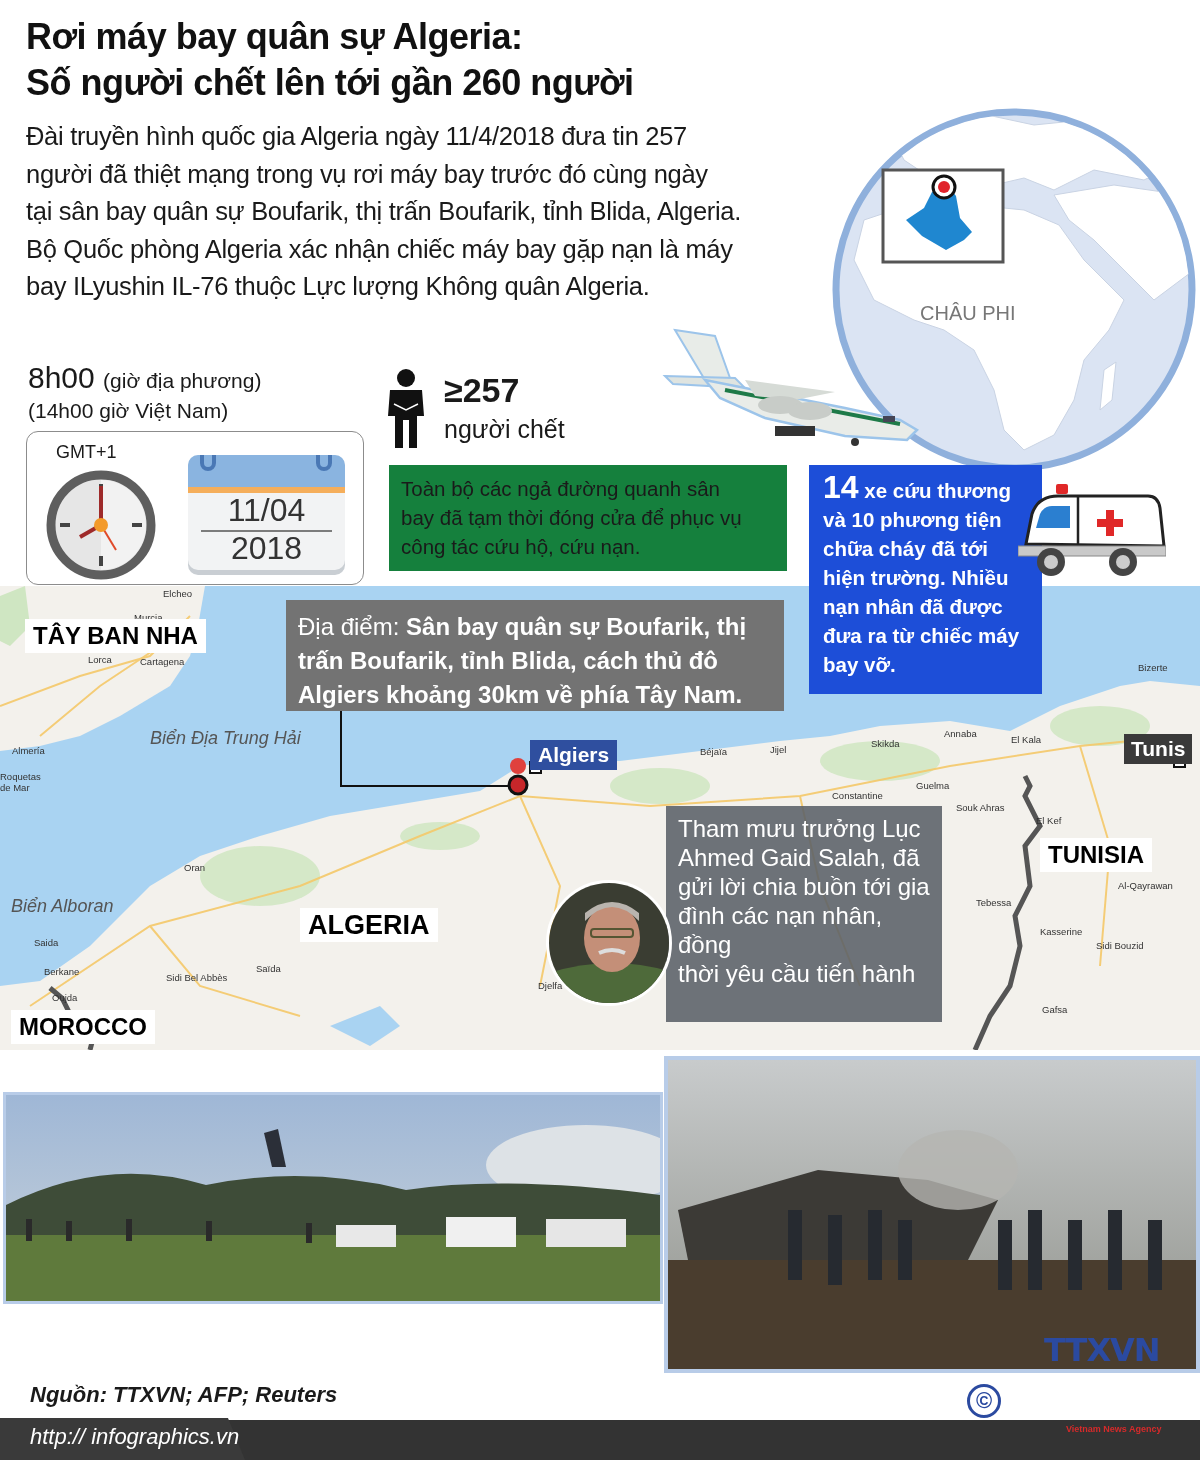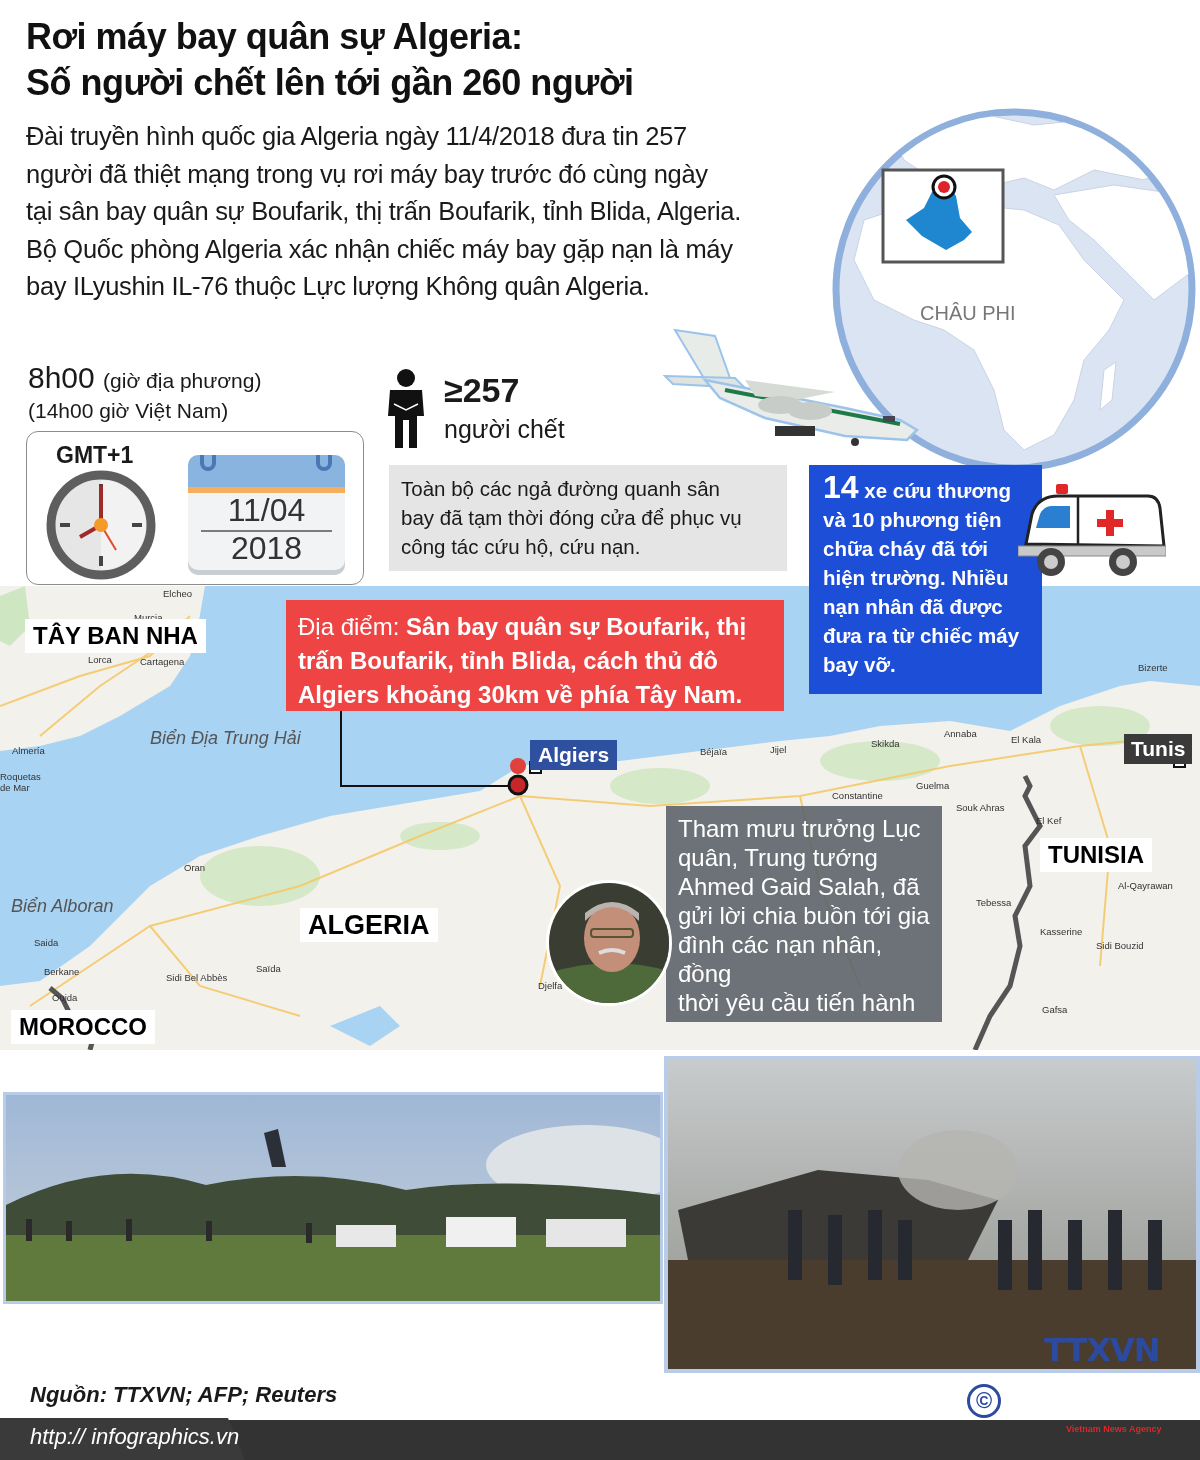--- a/index.html
+++ b/index.html
@@ -15,45 +15,45 @@
   .globe { left: 824px; top: 100px; width: 420px; height: 376px; }
 
   
   .plane { left: 645px; top: 318px; width: 280px; height: 130px; }
 
   
   .time-main { left: 28px; top: 360px; font-size: 30px; line-height: 36px; }
   .time-main .small { font-size: 21px; }
   .time-sub { left: 28px; top: 398px; font-size: 21px; line-height: 26px; }
   .time-card { left: 26px; top: 431px; width: 338px; height: 154px; border: 1.5px solid #8c8c8c; border-radius: 12px; background: #fff; }
-  .gmt { left: 56px; top: 442px; font-size: 23px; font-weight: bold; }
+  .gmt { left: 56px; top: 442px; font-size: 18px; font-weight: normal; }
   .clock { left: 46px; top: 470px; width: 110px; height: 110px; }
   .calendar { left: 188px; top: 455px; width: 157px; height: 122px; }
   .cal-day { left: 188px; top: 492px; width: 157px; text-align: center; font-size: 32px; color: #333; }
   .cal-year { left: 188px; top: 530px; width: 157px; text-align: center; font-size: 32px; color: #333; }
 
   
   .person { left: 386px; top: 368px; width: 40px; height: 82px; }
   .deaths-num { left: 444px; top: 370px; font-size: 34px; font-weight: bold; line-height: 40px; }
   .deaths-label { left: 444px; top: 414px; font-size: 25px; line-height: 30px; }
 
-  .yellow-box { left: 389px; top: 465px; width: 398px; height: 106px; background: #e5e5e5; padding: 9px 0 0 12px; font-size: 20.5px; line-height: 29px; color: #1a1a1a; }
+  .yellow-box { left: 389px; top: 465px; width: 398px; height: 106px; background: #15803d; padding: 9px 0 0 12px; font-size: 20.5px; line-height: 29px; color: #1a1a1a; }
 
   
   .red-box { left: 809px; top: 465px; width: 233px; height: 229px; background: #1d4ed8; color: #fff; padding: 8px 10px 0 14px; font-size: 20.5px; font-weight: bold; line-height: 29px; z-index: 5; }
   .red-box .big { font-size: 32px; }
   .ambulance { left: 1018px; top: 484px; width: 148px; height: 96px; z-index: 5; }
 
   
   .map { left: 0; top: 586px; width: 1200px; height: 464px; overflow: hidden; }
   .label-box { background: #fff; font-weight: bold; color: #000; padding: 0 8px; }
   .country { font-size: 24px; line-height: 34px; }
   .sea-label { font-style: italic; color: #555; font-size: 18px; }
   .city { font-size: 9.5px; color: #333; }
-  .location-box { left: 286px; top: 600px; width: 498px; height: 111px; background: #ef4444; color: #fff; padding: 10px 12px 8px 12px; font-size: 24px; line-height: 34px; z-index: 4; }
+  .location-box { left: 286px; top: 600px; width: 498px; height: 111px; background: #737373; color: #fff; padding: 10px 12px 8px 12px; font-size: 24px; line-height: 34px; z-index: 4; }
   .location-box .b { font-weight: bold; }
   .algiers-label { left: 530px; top: 740px; background: #2f4f9f; color: #fff; font-weight: bold; font-size: 21px; padding: 0 8px; line-height: 30px; z-index: 4; }
   .tunis-label { left: 1124px; top: 734px; background: #3a3a3a; color: #fff; font-weight: bold; font-size: 21px; padding: 0 7px; line-height: 30px; z-index: 4; }
   .general-box { left: 666px; top: 806px; width: 276px; height: 216px; background: rgba(90,96,104,0.88); color: #fff; padding: 8px 10px 0 12px; font-size: 24px; line-height: 29px; z-index: 4; }
   .general-photo { left: 546px; top: 880px; width: 126px; height: 126px; border-radius: 50%; overflow: hidden; border: 3px solid #fff; z-index: 5; }
 
   
   .photo1 { left: 3px; top: 1092px; width: 660px; height: 212px; border: 3px solid #b8cce8; overflow: hidden; }
   .photo2 { left: 664px; top: 1056px; width: 536px; height: 317px; border: 4px solid #b8cce8; overflow: hidden; }
 
@@ -266,21 +266,20 @@
 
 <div class="abs location-box">
   <span>Địa điểm: </span><span class="b">Sân bay quân sự Boufarik, thị trấn Boufarik, tỉnh Blida, cách thủ đô Algiers khoảng 30km về phía Tây Nam.</span>
 </div>
 
 <div class="abs algiers-label">Algiers</div>
 <div class="abs tunis-label">Tunis</div>
 
 <div class="abs general-box">
   <div>Tham mưu trưởng Lục</div>
-  <div>quân, Trung tướng</div>
   <div>Ahmed Gaid Salah, đã</div>
   <div>gửi lời chia buồn tới gia</div>
   <div>đình các nạn nhân, đồng</div>
   <div>thời yêu cầu tiến hành</div>
 </div>
 <div class="abs general-photo">
   <svg width="126" height="126" viewBox="0 0 126 126">
     <rect width="126" height="126" fill="#3a3d32"></rect>
     <path d="M0 90 Q63 70 126 90 L126 126 L0 126 Z" fill="#4e6a3a"></path>
     <ellipse cx="63" cy="55" rx="28" ry="34" fill="#c48f78"></ellipse>

